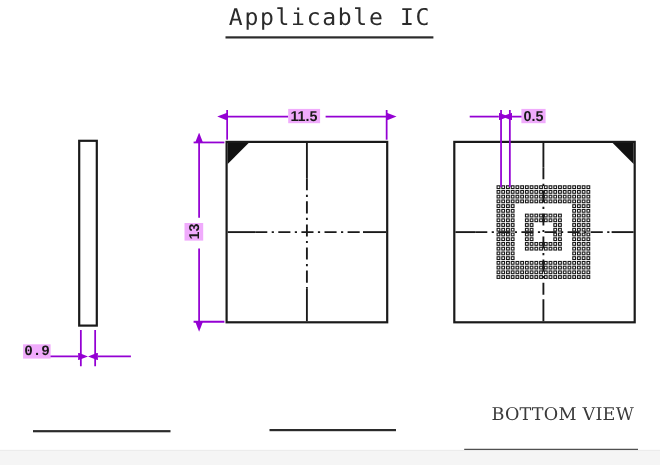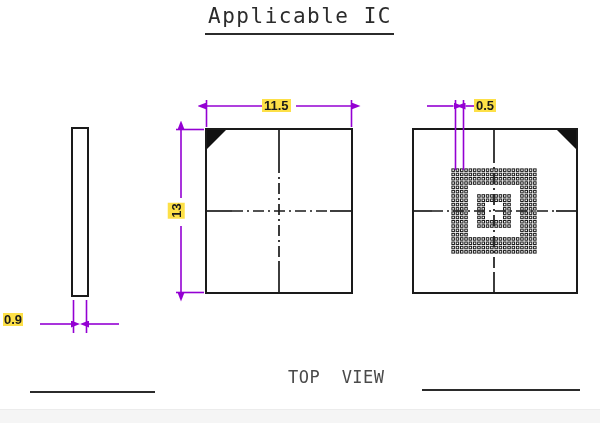--- a/index.html
+++ b/index.html
@@ -100,24 +100,24 @@
     color: #3a3a3a;
   }
   
   .dim-text {
     position: absolute;
     color: #1a1a1a;
     font-family: "Liberation Sans", sans-serif;
     font-size: 13px;
     font-weight: bold;
     white-space: pre;
-    background: #fde047;
+    background: #f0abfc;
     line-height: 1;
   }
-  #dim-text-09 { left: 3px;  top: 313px; padding: 0 1px; }
+  #dim-text-09 { left: 21px;  top: 313px; padding: 0 1px; font-family: Liberation Mono, monospace; }
   #dim-text-115 { left: 262px; top: 99px; padding: 0 2px; }
   #dim-text-13 {
     left: 168px; top: 202px;
     padding: 2px 1px;
     transform: rotate(-90deg);
     transform-origin: center center;
   }
   #dim-text-05 { left: 474px; top: 99px; padding: 0 2px; }
 </style>
 </head>
@@ -510,21 +510,21 @@
 
   <div class="dim-text" id="dim-text-09">0.9</div>
   <div class="dim-text" id="dim-text-115">11.5</div>
   <div class="dim-text" id="dim-text-13">13</div>
   <div class="dim-text" id="dim-text-05">0.5</div>
 
   <div class="view-caption" id="caption-side">
     <span class="cap-rule"></span>
   </div>
   <div class="view-caption" id="caption-top">
-    <span>TOP  VIEW</span>
     <span class="cap-rule"></span>
   </div>
   <div class="view-caption" id="caption-bottom">
+    <span>BOTTOM VIEW</span>
     <span class="cap-rule"></span>
   </div>
 
   <div id="footer-band"></div>
 </div>
 
 </body></html>

